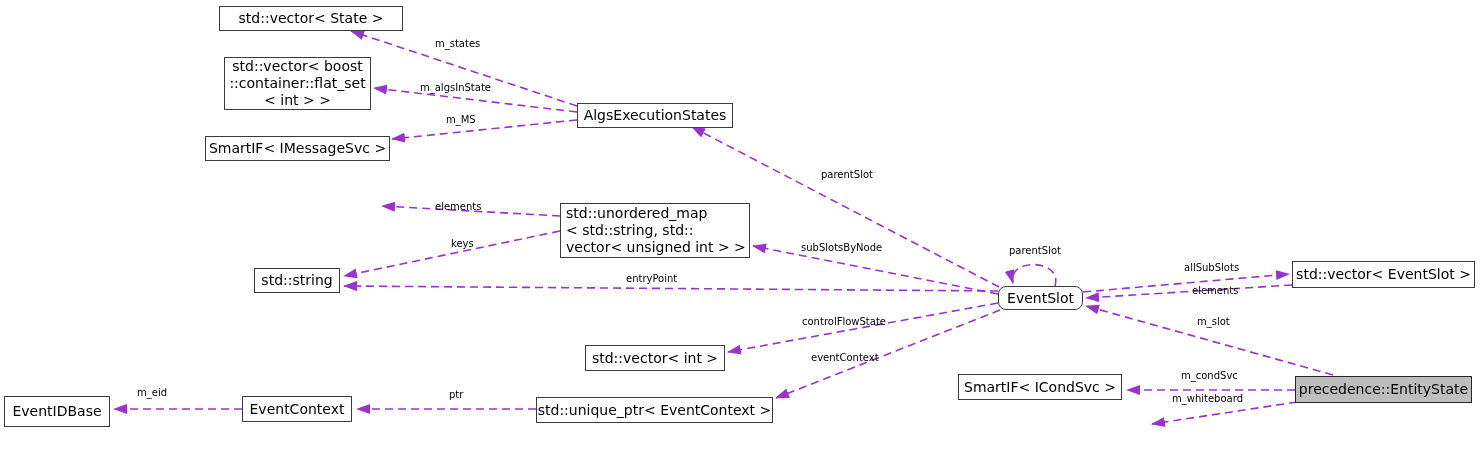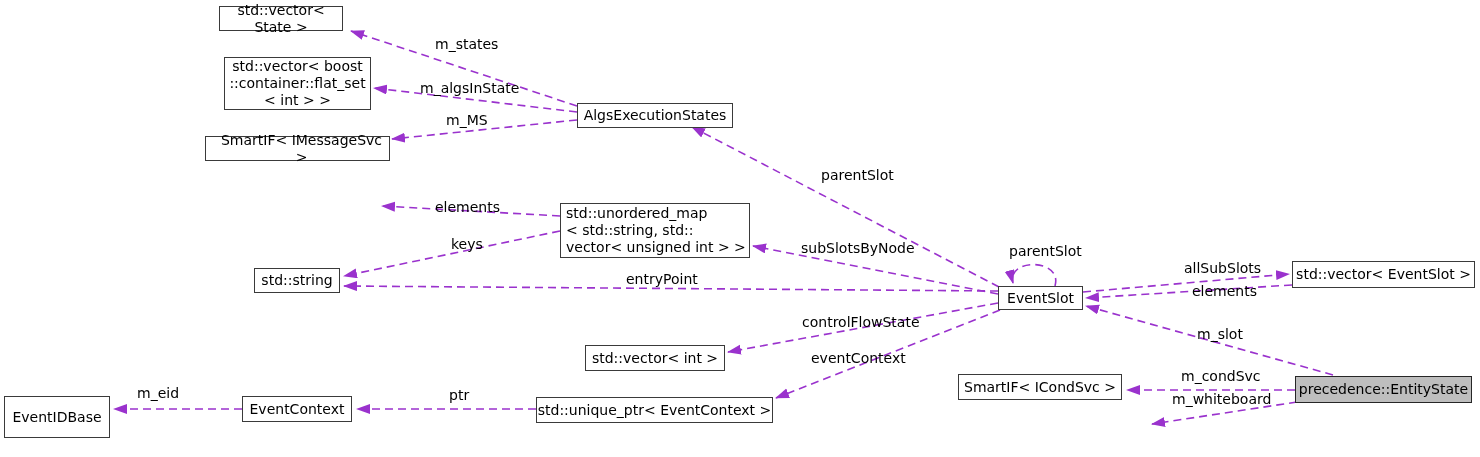--- a/index.html
+++ b/index.html
@@ -20,21 +20,21 @@
   .node {
     position:absolute; box-sizing:border-box;
     display:flex; align-items:center; justify-content:center;
     border:1.5px solid #3a3a3a; background:#ffffff;
     font-size:14px; line-height:17px;
     text-align:center; white-space:pre-line;
   }
   .node.left-align { justify-content:flex-start; text-align:left; padding-left:5px; }
   .node.highlight { background:#bebebe; border-color:#262626; }
   .elabel {
-    position:absolute; font-size:14px; line-height:16px;
+    position:absolute; font-size:10px; line-height:16px;
     white-space:nowrap; color:#000;
   }
 </style>
 </head>
 <body>
 
 <div class="canvas">
 
   <svg class="edges" viewBox="0 0 1480 457">
     <defs>
@@ -55,51 +55,51 @@
     <path class="edge" d="M 1292 285 L 1086 298"></path>
     <path class="edge" d="M 1333 375 L 1086 306"></path>
     <path class="edge" d="M 998 303 L 728 352"></path>
     <path class="edge" d="M 1000 310 L 776 398"></path>
     <path class="edge" d="M 536 409 L 357 409"></path>
     <path class="edge" d="M 242 409 L 114 409"></path>
     <path class="edge" d="M 1295 390 L 1127 390"></path>
     <path class="edge" d="M 1297 402 L 1152 424"></path>
   </svg>
 
-  <div class="node" style="left:219px; top:6px; width:124px; height:25px;">std::vector&lt; State &gt;</div>
+  <div class="node" style="left:219px; top:6px; width:184px; height:25px;text-align:right;">std::vector&lt; State &gt;</div>
   <div class="node" style="left:224px; top:57px; width:147px; height:53px;">std::vector&lt; boost
 ::container::flat_set
 &lt; int &gt; &gt;</div>
-  <div class="node" style="left:205px; top:136px; width:185px; height:25px;padding-left:8px;">SmartIF&lt; IMessageSvc &gt;</div>
+  <div class="node" style="left:205px; top:136px; width:185px; height:25px;">SmartIF&lt; IMessageSvc &gt;</div>
   <div class="node" style="left:254px; top:268px; width:86px; height:25px;">std::string</div>
   <div class="node" style="left:577px; top:103px; width:156px; height:25px;">AlgsExecutionStates</div>
   <div class="node left-align" style="left:560px; top:203px; width:190px; height:55px;">std::unordered_map
 &lt; std::string, std::
 vector&lt; unsigned int &gt; &gt;</div>
   <div class="node" style="left:585px; top:345px; width:140px; height:26px;">std::vector&lt; int &gt;</div>
-  <div class="node" style="left:4px; top:396px; width:106px; height:42px;">EventIDBase</div>
+  <div class="node" style="left:4px; top:396px; width:106px; height:31px;">EventIDBase</div>
   <div class="node" style="left:242px; top:396px; width:110px; height:26px;">EventContext</div>
   <div class="node" style="left:536px; top:397px; width:237px; height:26px;">std::unique_ptr&lt; EventContext &gt;</div>
-  <div class="node" style="left:998px; top:286px; width:85px; height:24px;">EventSlot</div>
+  <div class="node" style="left:998px; top:286px; width:85px; height:24px;border-radius:8px;">EventSlot</div>
   <div class="node" style="left:1292px; top:261px; width:183px; height:27px;">std::vector&lt; EventSlot &gt;</div>
   <div class="node" style="left:958px; top:374px; width:164px; height:26px;">SmartIF&lt; ICondSvc &gt;</div>
   <div class="node highlight" style="left:1295px; top:376px; width:177px; height:27px;">precedence::EntityState</div>
 
   <div class="elabel" style="left:435px; top:36px;">m_states</div>
   <div class="elabel" style="left:420px; top:80px;">m_algsInState</div>
   <div class="elabel" style="left:446px; top:112px;">m_MS</div>
   <div class="elabel" style="left:435px; top:199px;">elements</div>
   <div class="elabel" style="left:451px; top:236px;">keys</div>
   <div class="elabel" style="left:626px; top:271px;">entryPoint</div>
   <div class="elabel" style="left:821px; top:167px;">parentSlot</div>
   <div class="elabel" style="left:801px; top:240px;">subSlotsByNode</div>
   <div class="elabel" style="left:1009px; top:243px;">parentSlot</div>
   <div class="elabel" style="left:1184px; top:260px;">allSubSlots</div>
   <div class="elabel" style="left:1192px; top:283px;">elements</div>
-  <div class="elabel" style="left:1197px; top:326px;">m_slot</div>
+  <div class="elabel" style="left:1197px; top:314px;">m_slot</div>
   <div class="elabel" style="left:802px; top:314px;">controlFlowState</div>
   <div class="elabel" style="left:811px; top:350px;">eventContext</div>
   <div class="elabel" style="left:1181px; top:368px;">m_condSvc</div>
   <div class="elabel" style="left:1172px; top:391px;">m_whiteboard</div>
   <div class="elabel" style="left:449px; top:387px;">ptr</div>
   <div class="elabel" style="left:137px; top:385px;">m_eid</div>
 
 </div>
 
 </body></html>

